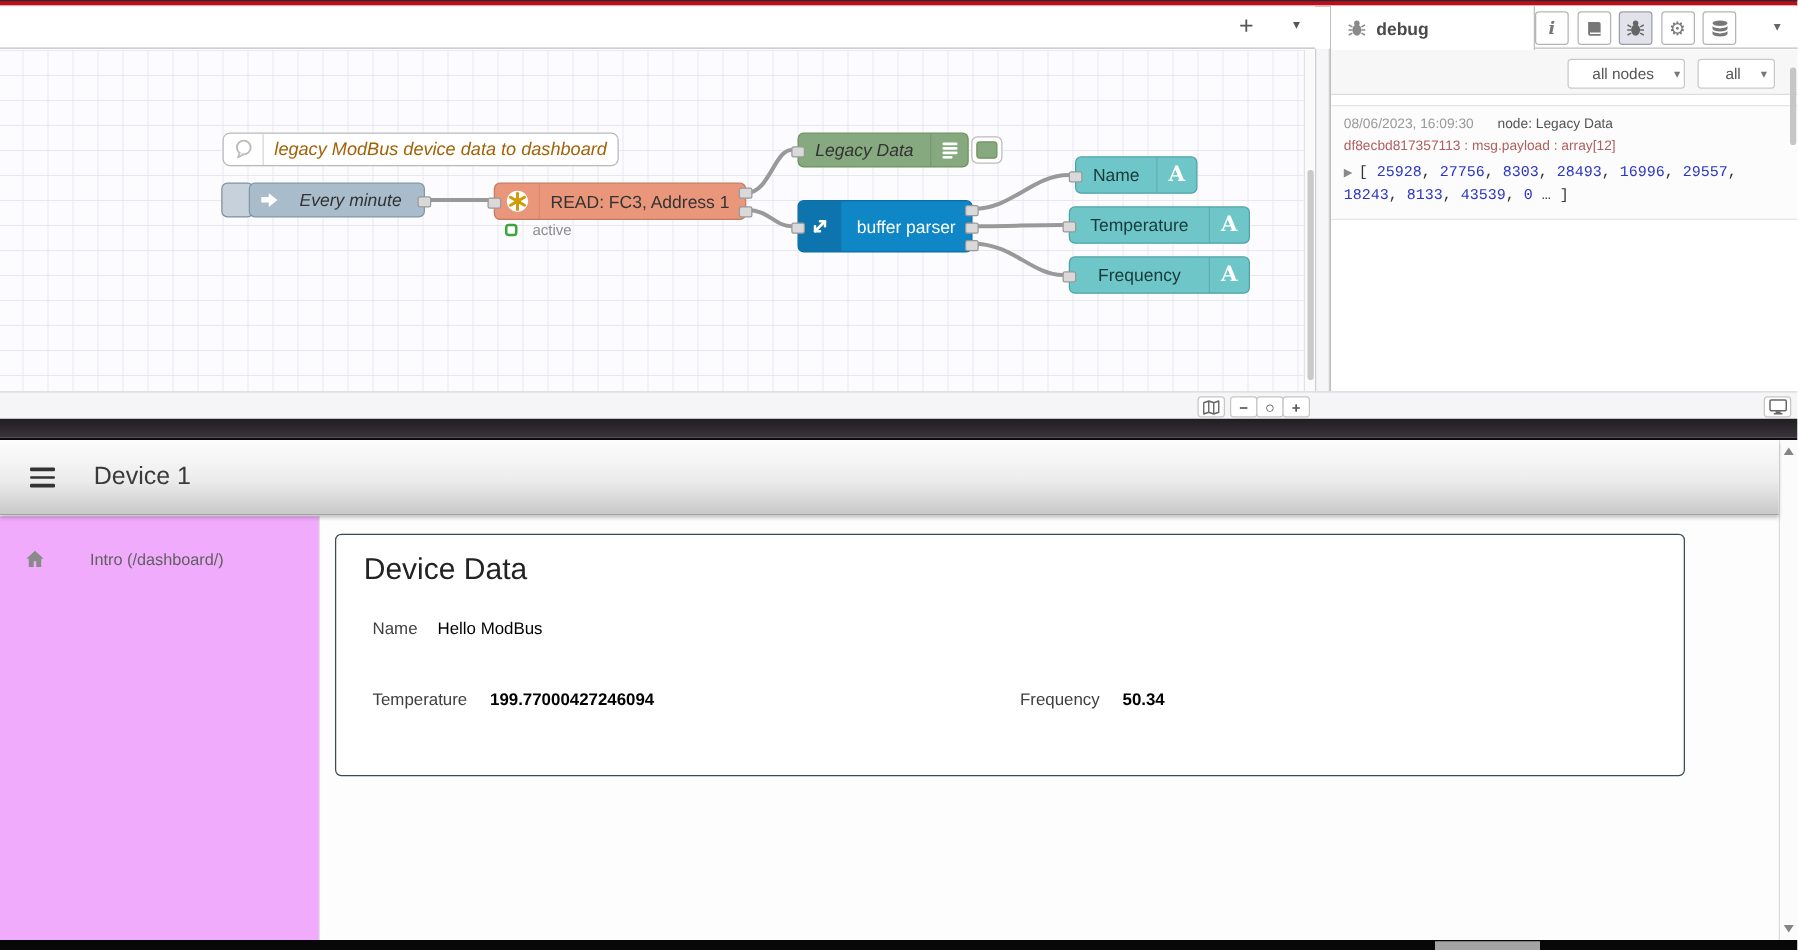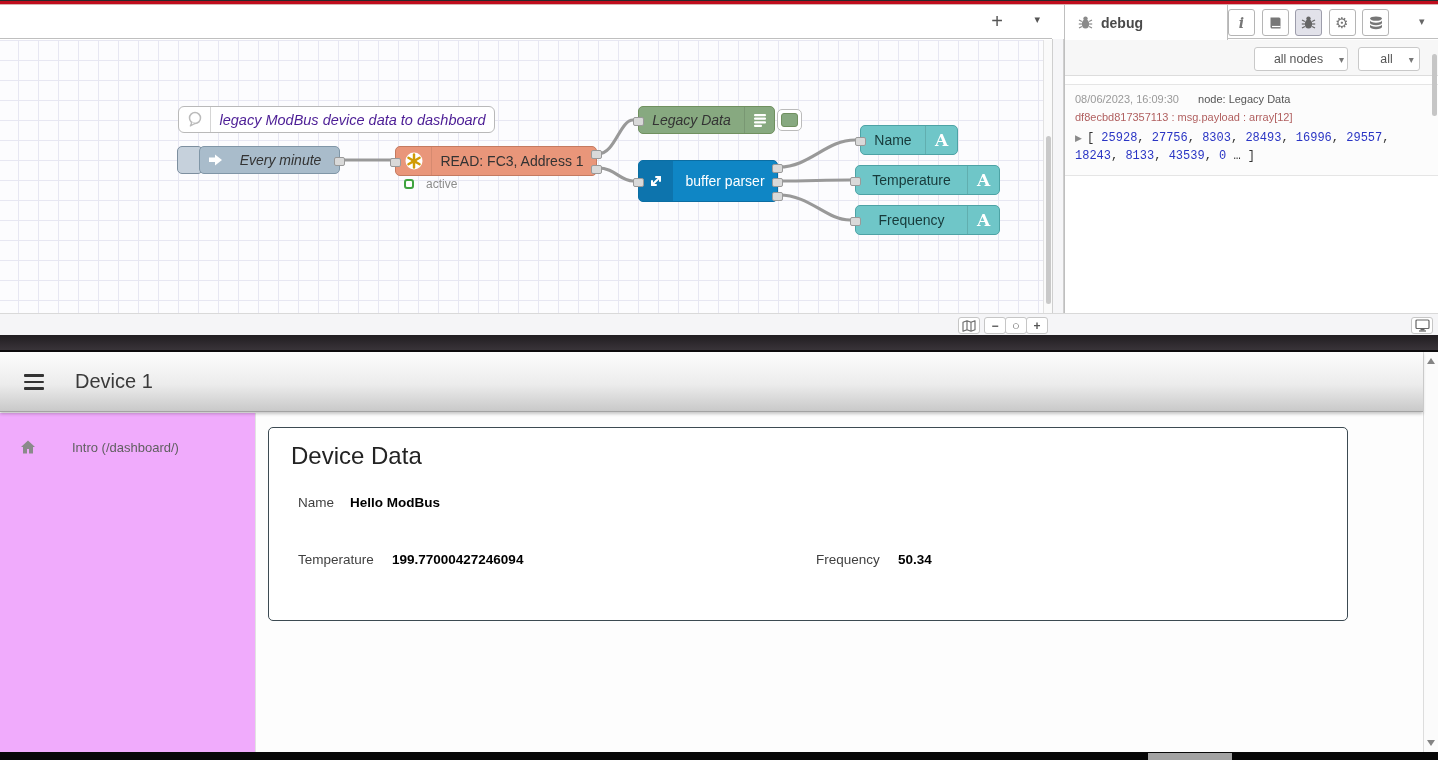--- a/index.html
+++ b/index.html
@@ -13,21 +13,21 @@
 .tabbar{left:0;top:5px;width:1052px;height:34px;background:#fff;border-bottom:1px solid #bfbfbf}
 .add-flow{position:absolute;right:42px;top:4px;width:26px;height:26px;font-size:20px;color:#555;text-align:center;line-height:25px;cursor:pointer}
 .tab-more{position:absolute;right:12px;top:8px;font-size:11px;color:#555}
 
 .canvas{left:0;top:40px;width:1043px;height:273px;background:#fcfcfe;background-image:linear-gradient(#e7e7f2 1px,transparent 1px),linear-gradient(90deg,#e7e7f2 1px,transparent 1px);background-size:20px 20px;background-position:-2px 0;overflow:hidden}
 .wires{position:absolute;left:0;top:0}
 .node{position:absolute;border-radius:5px;font-size:14px;color:#333;display:flex;align-items:center}
 .port{position:absolute;width:11px;height:9px;background:#d9d9d9;border:1px solid #999;border-radius:2px;z-index:3}
 .comment{left:178px;top:66px;width:317px;height:27px;background:#fff;border:1px solid #b9b9b9;border-radius:6px}
 .comment .icn{width:32px;height:100%;border-right:1px solid #d5d5d5;display:flex;align-items:center;justify-content:center}
-.comment .lbl{flex:1;text-align:center;font-style:italic;font-size:14.5px;color:#4c1d95}
+.comment .lbl{flex:1;text-align:center;font-style:italic;font-size:14.5px;color:#a16207}
 .inject-btn{left:177px;top:106px;width:26px;height:28px;background:#c6d1dc;border:1px solid #7d8f9f;border-radius:5px;z-index:1}
 .inject{left:199px;top:106px;width:141px;height:28px;background:#a9bccb;border:1px solid #8096a7;z-index:2}
 .inject .icn{width:30px;display:flex;align-items:center;justify-content:center}
 .inject .lbl{flex:1;text-align:center;font-style:italic;padding-right:8px}
 .readn{left:395px;top:106px;width:202px;height:30px;background:#e9967a;border:1px solid #c47a60;z-index:2}
 .readn .icn{width:36px;height:100%;display:flex;align-items:center;justify-content:center;border-right:1px solid rgba(0,0,0,0.08)}
 .readn .lbl{flex:1;text-align:center;padding-right:4px}
 .status{left:404px;top:138px;height:12px;display:flex;align-items:center;gap:12px}
 .status .sq{width:10px;height:10px;border:2px solid #3fa33f;border-radius:3px;background:#fff}
 .status .txt{font-size:12px;color:#8c8c8c}
@@ -92,21 +92,21 @@
 .menu-item .lbl{margin-left:36px;font-size:13px}
 .mi1{top:11px}
 .mi1 .lbl{color:#5f5f5f}
 .mi2{top:63px;background:#dcdcdc}
 .mi2 .lbl{color:#1d1d1d}
 .dash-main{position:absolute;left:257px;top:61px;width:1166px;height:339px;background:#fdfdfd}
 .card{position:absolute;left:11px;top:14px;width:1080px;height:194px;background:#fff;border:1px solid #3c4a52;border-radius:5px}
 .card-title{position:absolute;left:22px;top:14px;font-size:24px;color:#232323}
 .fld{position:absolute;font-size:13.5px;color:#3f3f3f}
 .f-name-l{left:29px;top:67px}
-.f-name-v{left:81px;top:67px;font-weight:bold;color:#000}
+.f-name-v{left:81px;top:67px;font-weight:normal;color:#000}
 .f-temp-l{left:29px;top:124px}
 .f-temp-v{left:123px;top:124px;font-weight:bold;color:#000}
 .f-freq-l{left:547px;top:124px}
 .f-freq-v{left:629px;top:124px;font-weight:bold;color:#000}
 .dash-scroll{position:absolute;left:1423px;top:0;width:15px;height:400px;background:#fbfbfb;border-left:1px solid #ddd}
 .tri-up{position:absolute;left:3px;top:6px;width:0;height:0;border-left:4.5px solid transparent;border-right:4.5px solid transparent;border-bottom:6px solid #848484}
 .tri-dn{position:absolute;left:3px;top:388px;width:0;height:0;border-left:4.5px solid transparent;border-right:4.5px solid transparent;border-top:6px solid #848484}
 
 .bottom-bar{left:0;top:752px;width:1438px;height:8px;background:#070707}
 .bottom-gray{position:absolute;left:1148px;top:1px;width:84px;height:7px;background:#a3a3a3}

